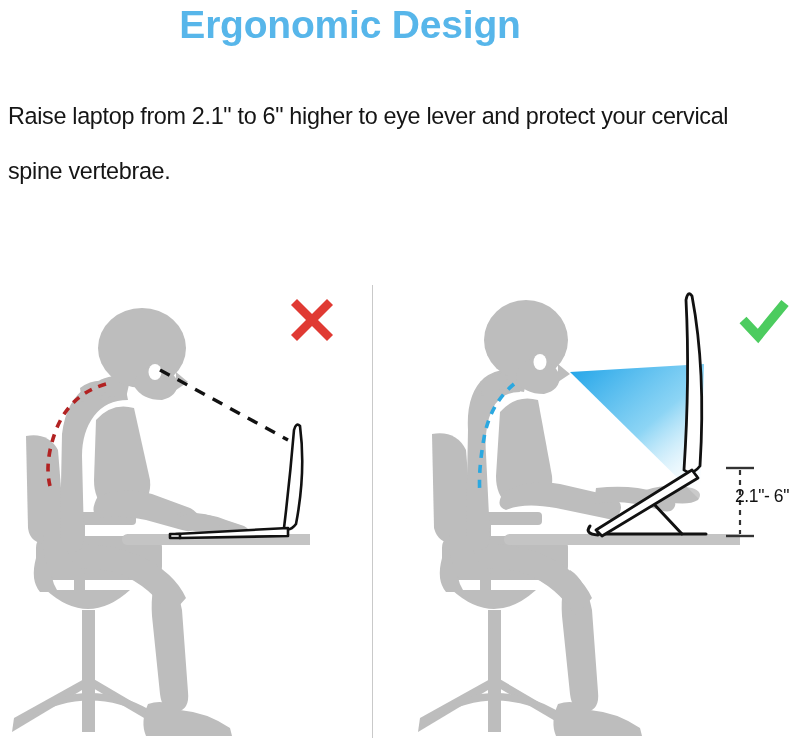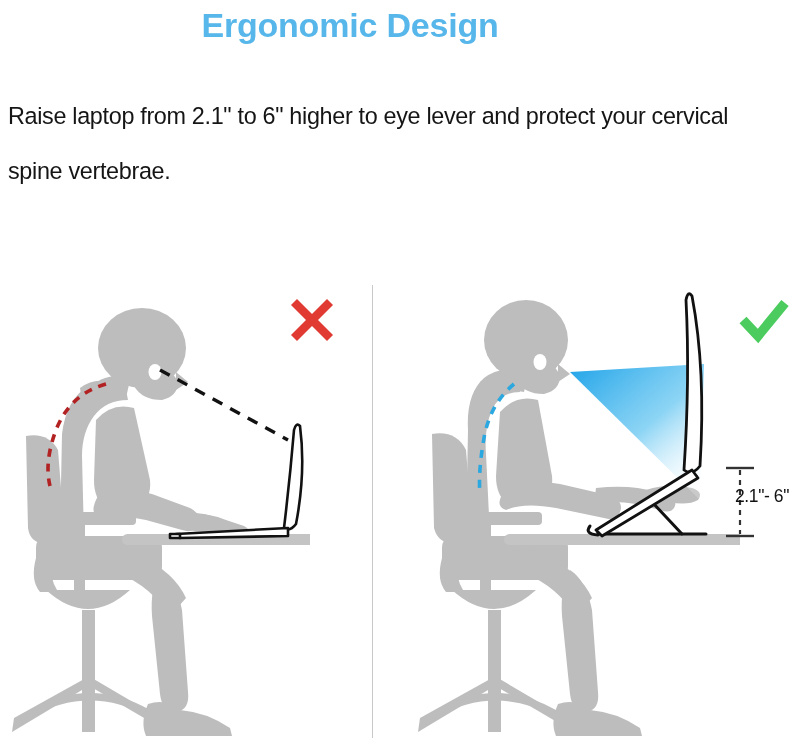--- a/index.html
+++ b/index.html
@@ -26,21 +26,21 @@
     width: 800px;
     height: 290px;
   }
   #page-title {
     position: absolute;
     left: 0;
     top: 2px;
     width: 700px;
     text-align: center;
     font-family: "Liberation Sans", sans-serif;
-    font-size: 34px;
+    font-size: 39px;
     font-weight: bold;
     color: #57b6ea;
     letter-spacing: -0.2px;
     line-height: 46px;
     white-space: nowrap;
   }
   #subtitle {
     position: absolute;
     left: 8px;
     top: 88px;

